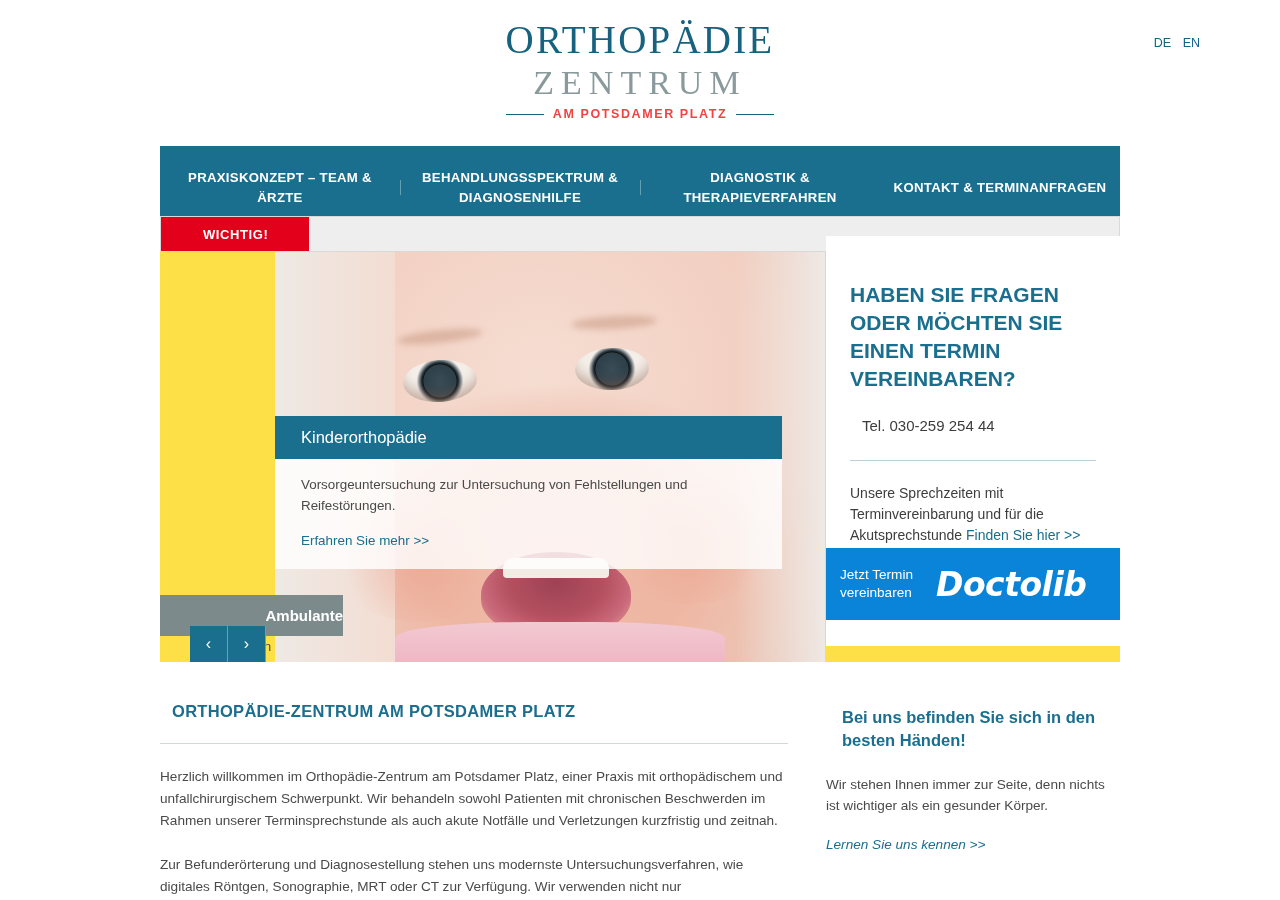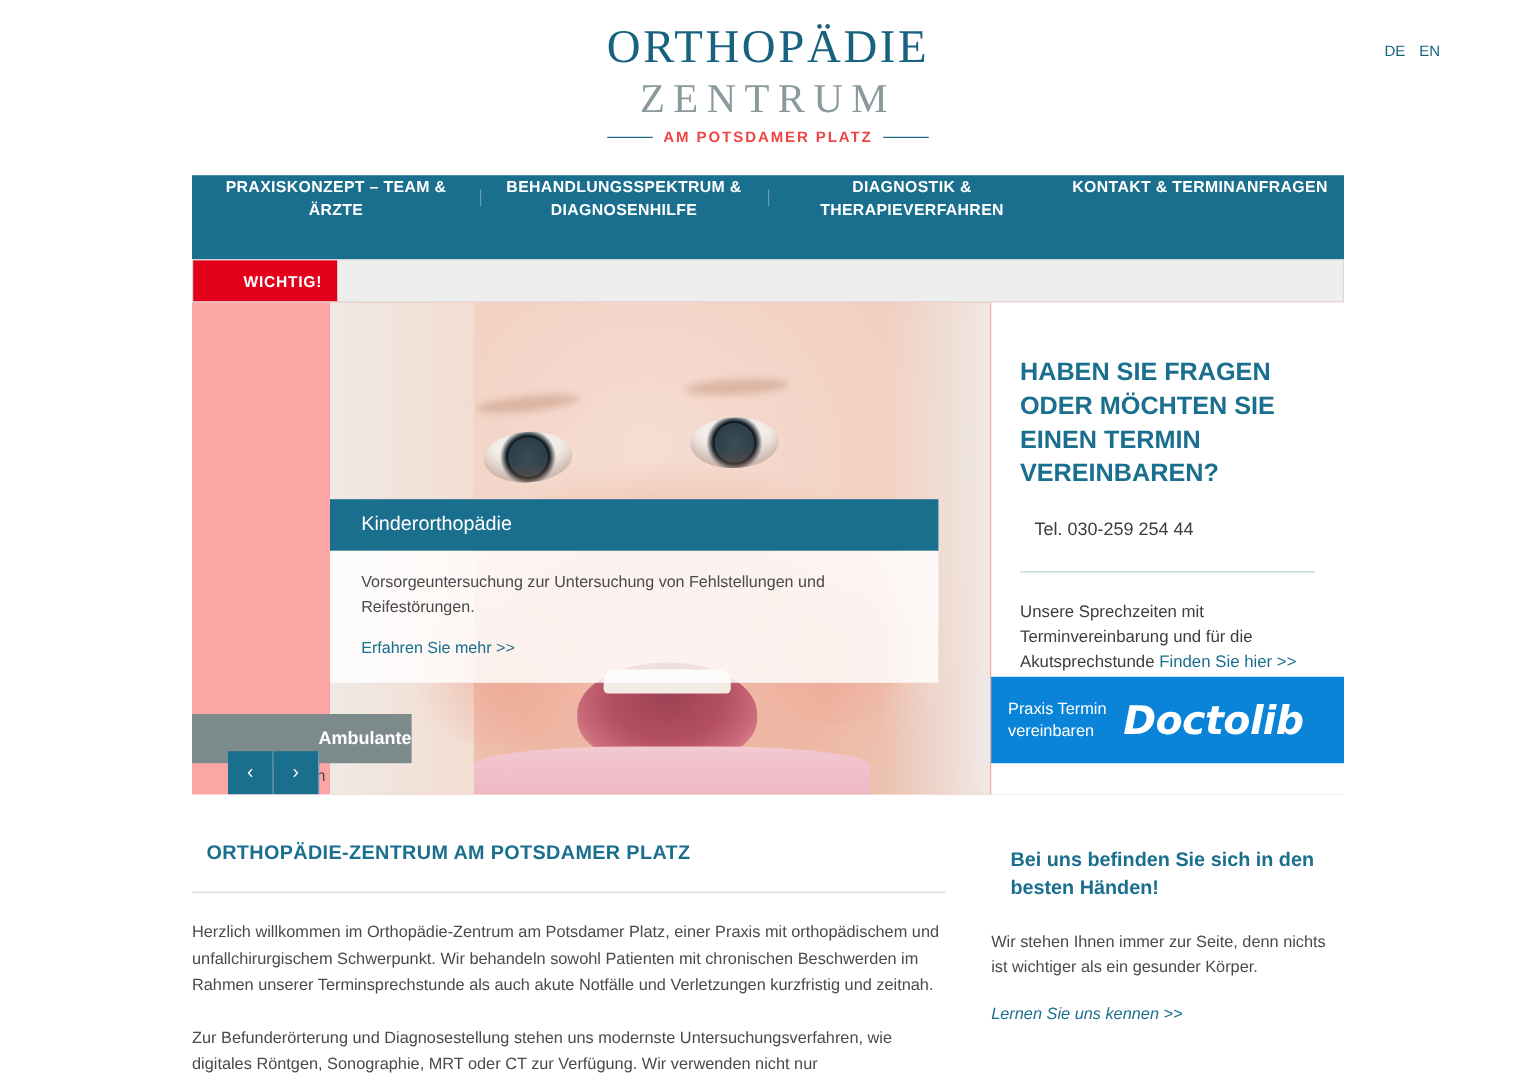--- a/index.html
+++ b/index.html
@@ -71,21 +71,21 @@
     margin-left: 8px;
   }
 
   
   .nav {
     position: absolute;
     left: 160px; top: 146px;
     width: 960px; height: 83px;
     background: #1a6e8e;
     display: flex;
-    align-items: flex-start;
+    align-items: center;
   }
   .nav-item {
     flex: 1 1 0;
     display: flex;
     align-items: center;
     justify-content: center;
     text-align: center;
     color: #ffffff;
     font-size: 13.2px;
     font-weight: bold;
@@ -106,21 +106,21 @@
   .ticker {
     position: absolute;
     left: 160px; top: 216px;
     width: 960px; height: 36px;
     background: #eeeeee;
     border: 1px solid #d9d9d9;
     display: flex;
     align-items: stretch;
   }
   .ticker-badge {
-    width: 120px;
+    width: 148px;
     background: #e2001a;
     color: #ffffff;
     font-size: 13px;
     font-weight: bold;
     letter-spacing: 0.6px;
     display: flex;
     align-items: center;
     padding-left: 42px;
   }
   .ticker-text {
@@ -130,21 +130,21 @@
     padding-left: 14px;
     font-size: 13px;
     color: #3d3d3d;
   }
 
   
   .hero {
     position: absolute;
     left: 160px; top: 252px;
     width: 960px; height: 410px;
-    background: #fca5a5;
+    background: #fde047;
     overflow: hidden;
     padding-left: 36px;
   }
   .hero-photo {
     position: absolute;
     left: 115px; top: 0;
     width: 550px; height: 410px;
     overflow: hidden;
     background: #efe3dc;
   }
@@ -266,21 +266,21 @@
   .hero-undertext {
     position: absolute;
     left: 100px; bottom: 8px;
     font-size: 13.4px;
     color: #4a4a4a;
   }
 
   
   .rail {
     position: absolute;
-    left: 826px; top: 252px;
+    left: 826px; top: 236px;
     width: 294px; height: 410px;
     background: #ffffff;
   }
   .rail-h {
     font-size: 21px;
     line-height: 1.33;
     font-weight: bold;
     color: #1a6e8e;
     margin: 45px 0 0 24px;
     width: 250px;
@@ -444,21 +444,21 @@
   </div>
 
   <div class="rail">
     <div class="rail-h">HABEN SIE FRAGEN ODER MÖCHTEN SIE EINEN TERMIN VEREINBAREN?</div>
     <div class="rail-tel">Tel. 030-259 254 44</div>
     <div class="rail-rule"></div>
     <div class="rail-hours">
       <span>Unsere Sprechzeiten mit Terminvereinbarung und für die Akutsprechstunde </span><a href="#">Finden Sie hier &gt;&gt;</a>
     </div>
     <div class="doctolib">
-      <div class="label">Praxis Termin vereinbaren</div>
+      <div class="label">Jetzt Termin vereinbaren</div>
       <div class="brand">Doctolib</div>
     </div>
   </div>
 
   <div class="content-left">
     <h2>ORTHOPÄDIE-ZENTRUM AM POTSDAMER PLATZ</h2>
     <div class="hr"></div>
     <p>Herzlich willkommen im Orthopädie-Zentrum am Potsdamer Platz, einer Praxis mit orthopädischem und unfallchirurgischem Schwerpunkt. Wir behandeln sowohl Patienten mit chronischen Beschwerden im Rahmen unserer Terminsprechstunde als auch akute Notfälle und Verletzungen kurzfristig und zeitnah.</p>
     <p>Zur Befunderörterung und Diagnosestellung stehen uns modernste Untersuchungsverfahren, wie digitales Röntgen, Sonographie, MRT oder CT zur Verfügung.  Wir verwenden nicht nur schulmedizinische, evidenz-basierte Therapieverfahren, sondern auch paramedizinische, alternative Heilmethoden, z.B. aus der TCM (wie</p>
   </div>

